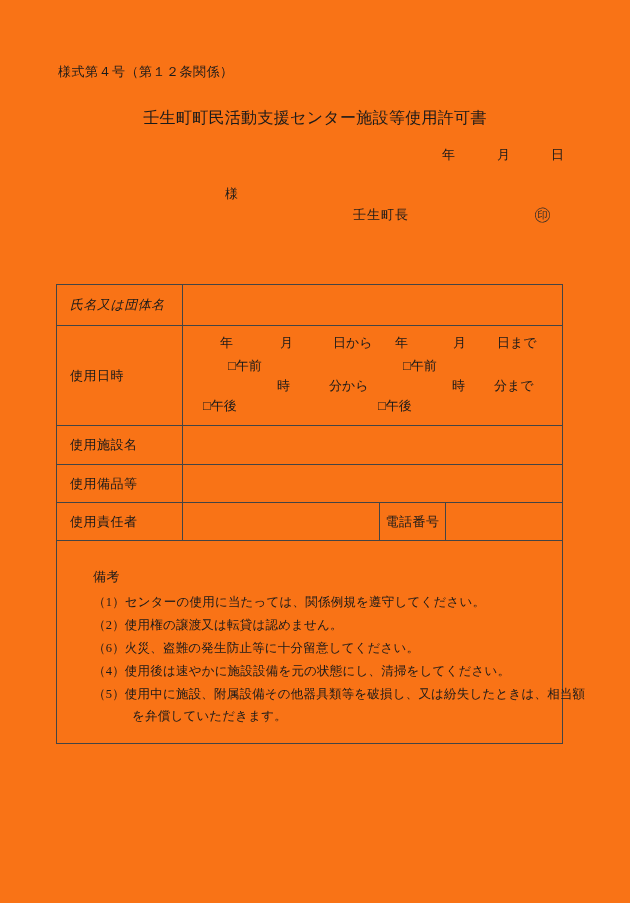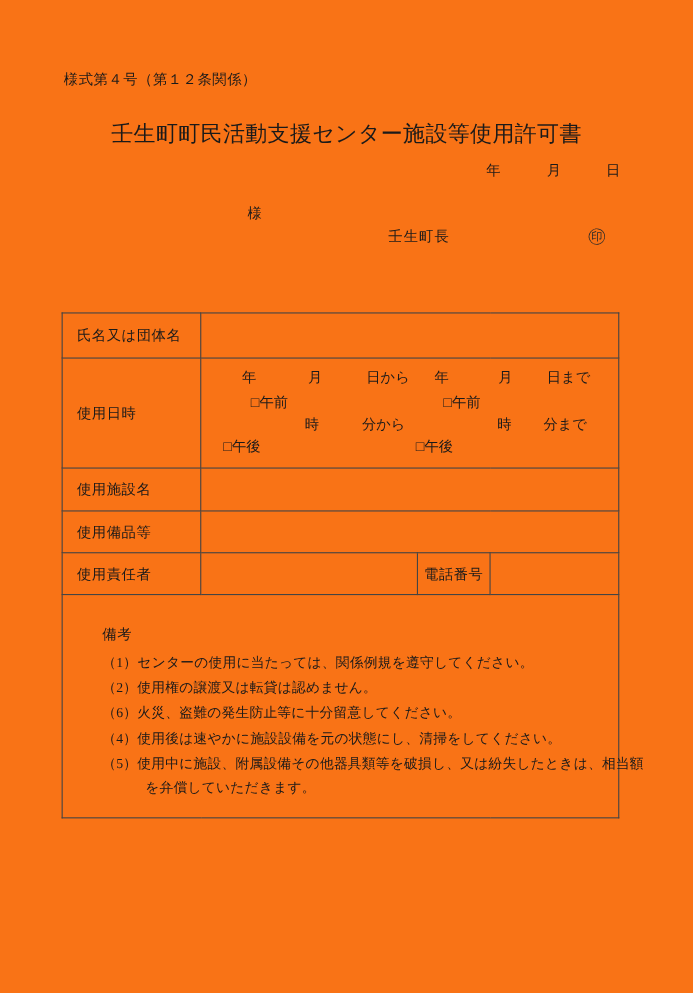--- a/index.html
+++ b/index.html
@@ -13,21 +13,21 @@
     color: #1a1a1a;
     font-size: 13px;
     overflow: hidden;
   }
   .form-no {
     position: absolute; left: 58px; top: 63px;
     font-size: 13px; letter-spacing: 0.5px;
   }
   .doc-title {
     position: absolute; left: 0; top: 108px; width: 630px;
-    text-align: center; font-size: 20px; letter-spacing: 0.3px;
+    text-align: center; font-size: 16px; letter-spacing: 0.3px;
   }
   .date-line { position: absolute; left: 0; top: 146px; width: 630px; height: 16px; }
   .date-line span { position: absolute; }
   .dl-y { left: 442px; }
   .dl-m { left: 497px; }
   .dl-d { left: 551px; }
   .addressee { position: absolute; left: 225px; top: 185px; }
   .issuer { position: absolute; left: 353px; top: 206px; letter-spacing: 1px; }
   .seal { position: absolute; left: 534px; top: 203px; font-size: 17px; color: #2a2a2a; }
   .body-text { position: absolute; left: 68px; top: 245px; letter-spacing: 0.3px; }
@@ -37,21 +37,21 @@
     width: 506px; table-layout: fixed;
     border-collapse: collapse;
   }
   table.permit-table td {
     border: 1px solid #444;
     vertical-align: middle;
     font-size: 13px;
   }
   td.lbl { padding-left: 13px; letter-spacing: 0.5px; }
   td.phone-lbl { text-align: center; letter-spacing: 0.5px; }
-  tr.r1 td { height: 41px; }
+  tr.r1 td { height: 41px; font-style: italic; }
   tr.r2 td { height: 40px; }
   tr.r3 td { height: 38px; }
   tr.r4 td { height: 100px; }
   tr.r5 td { height: 39px; }
   tr.r6 td { height: 38px; }
   tr.r7 td { height: 38px; }
   tr.r8 td { height: 203px; padding-left: 36px; }
 
   td.dt-cell { position: relative; }
   .dt-cell span { position: absolute; white-space: nowrap; }

